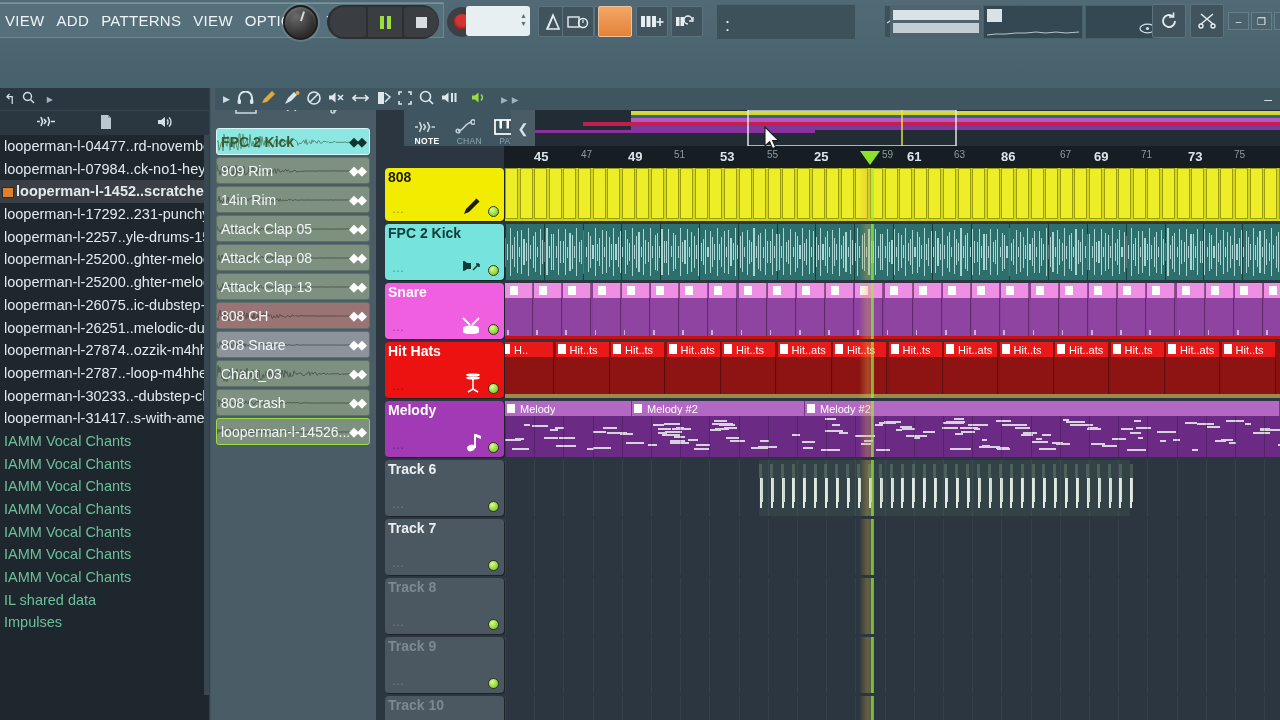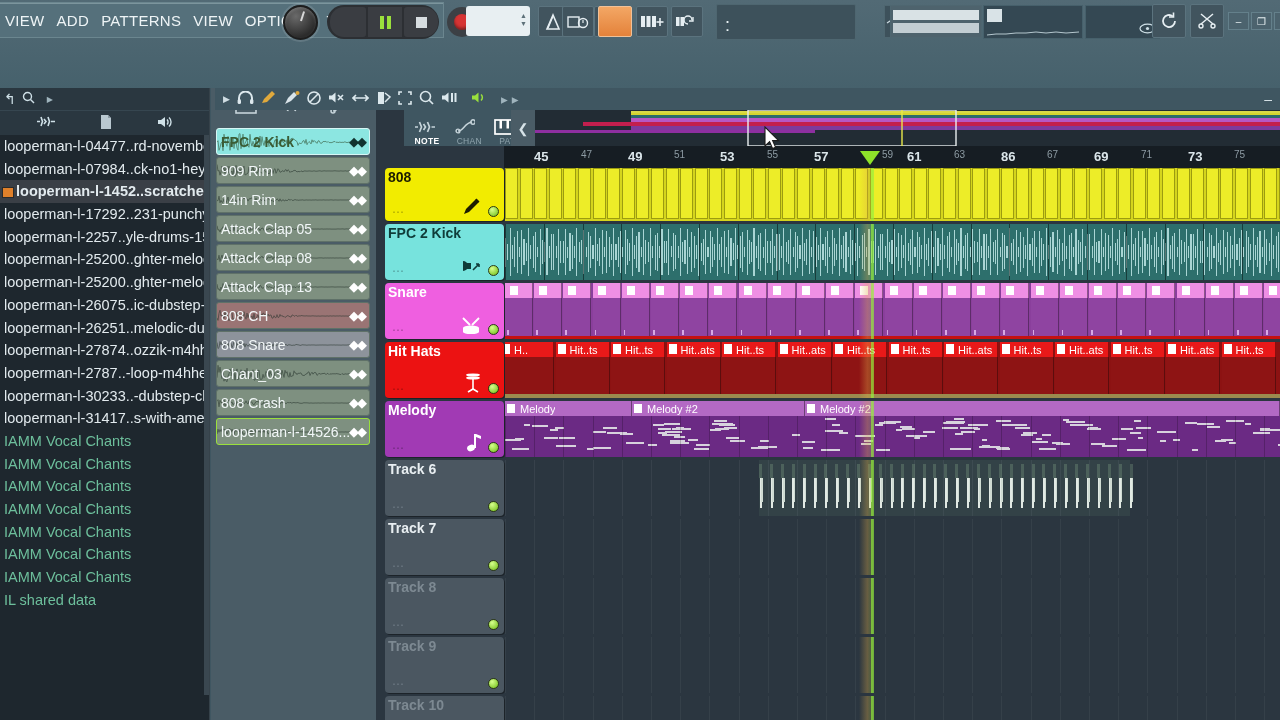--- a/index.html
+++ b/index.html
@@ -614,20 +614,21 @@
         <div class="br-item">looperman-l-30233..-dubstep-chords-1</div>
         <div class="br-item">looperman-l-31417..s-with-amen-break</div>
         <div class="br-item folder">IAMM Vocal Chants</div>
         <div class="br-item folder">IAMM Vocal Chants</div>
         <div class="br-item folder">IAMM Vocal Chants</div>
         <div class="br-item folder">IAMM Vocal Chants</div>
         <div class="br-item folder">IAMM Vocal Chants</div>
         <div class="br-item folder">IAMM Vocal Chants</div>
         <div class="br-item folder">IAMM Vocal Chants</div>
         <div class="br-item folder">IL shared data</div>
+        <div class="br-item folder">Impulses</div>
       </div>
     <div class="br-scroll"></div>
   </div>
 
   <div class="rack">
     <div class="rack-tabs">
       <span>
         <svg width="22" height="17" viewBox="0 0 22 17">
             <rect x="1" y="1" width="20" height="15" fill="none" stroke="#c6d4da" stroke-width="1.6"></rect>
             <rect x="5.5" y="1" width="2.6" height="9" fill="#c6d4da"></rect>
@@ -852,26 +853,26 @@
       <div class="mm-arrow">❮</div>
     </div>
 
     <div class="ruler" id="ruler">
         <span class="bar maj" style="left: 30px;">45</span>
         <span class="bar min" style="left: 77px;">47</span>
         <span class="bar maj" style="left: 124px;">49</span>
         <span class="bar min" style="left: 170px;">51</span>
         <span class="bar maj" style="left: 216px;">53</span>
         <span class="bar min" style="left: 263px;">55</span>
-        <span class="bar maj" style="left: 310px;">57</span>
+        <span class="bar maj" style="left: 310px;">25</span>
         <span class="bar min" style="left: 378px;">59</span>
         <span class="bar maj" style="left: 403px;">61</span>
         <span class="bar min" style="left: 450px;">63</span>
         <span class="bar maj" style="left: 497px;">86</span>
-        <span class="bar min" style="left: 543px; text-align: center;">67</span>
+        <span class="bar min" style="left: 556px; text-align: center;">67</span>
         <span class="bar maj" style="left: 590px;">69</span>
         <span class="bar min" style="left: 637px;">71</span>
         <span class="bar maj" style="left: 684px;">73</span>
         <span class="bar min" style="left: 730px;">75</span>
         <div class="phead" style="left: 356px;"></div>
       </div>
 
     <div class="tracks" id="tracks">
         <div class="trow" style="top: 22px; height: 56px;">
           <div class="thead" style="top:0;height:53px;background:#f2ec00;">

